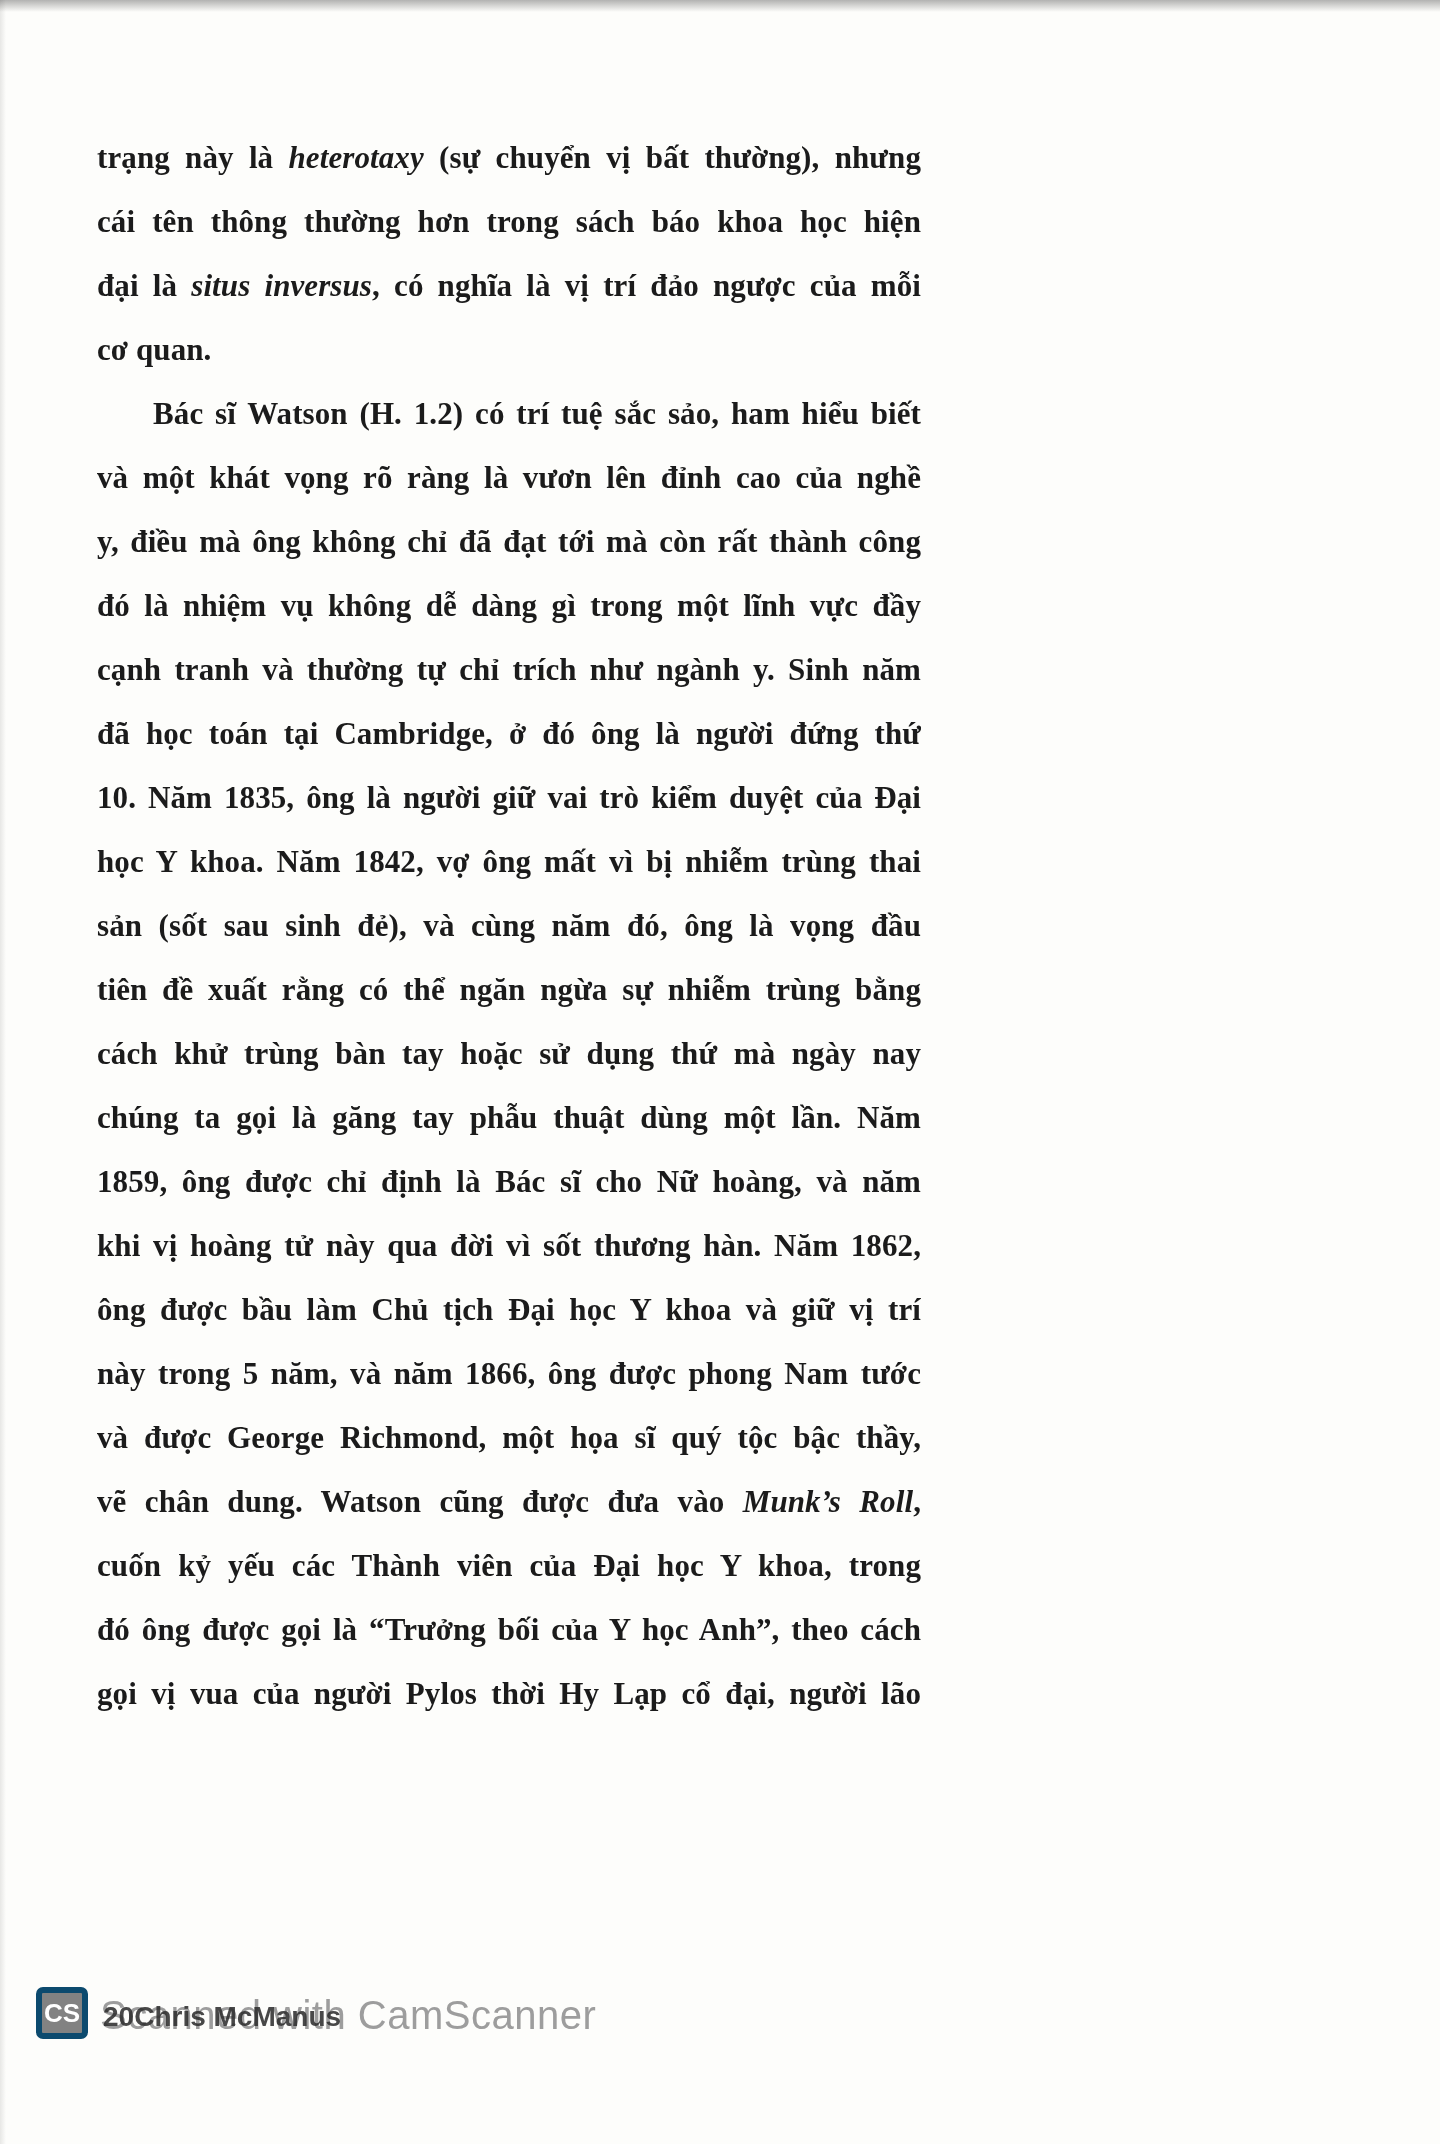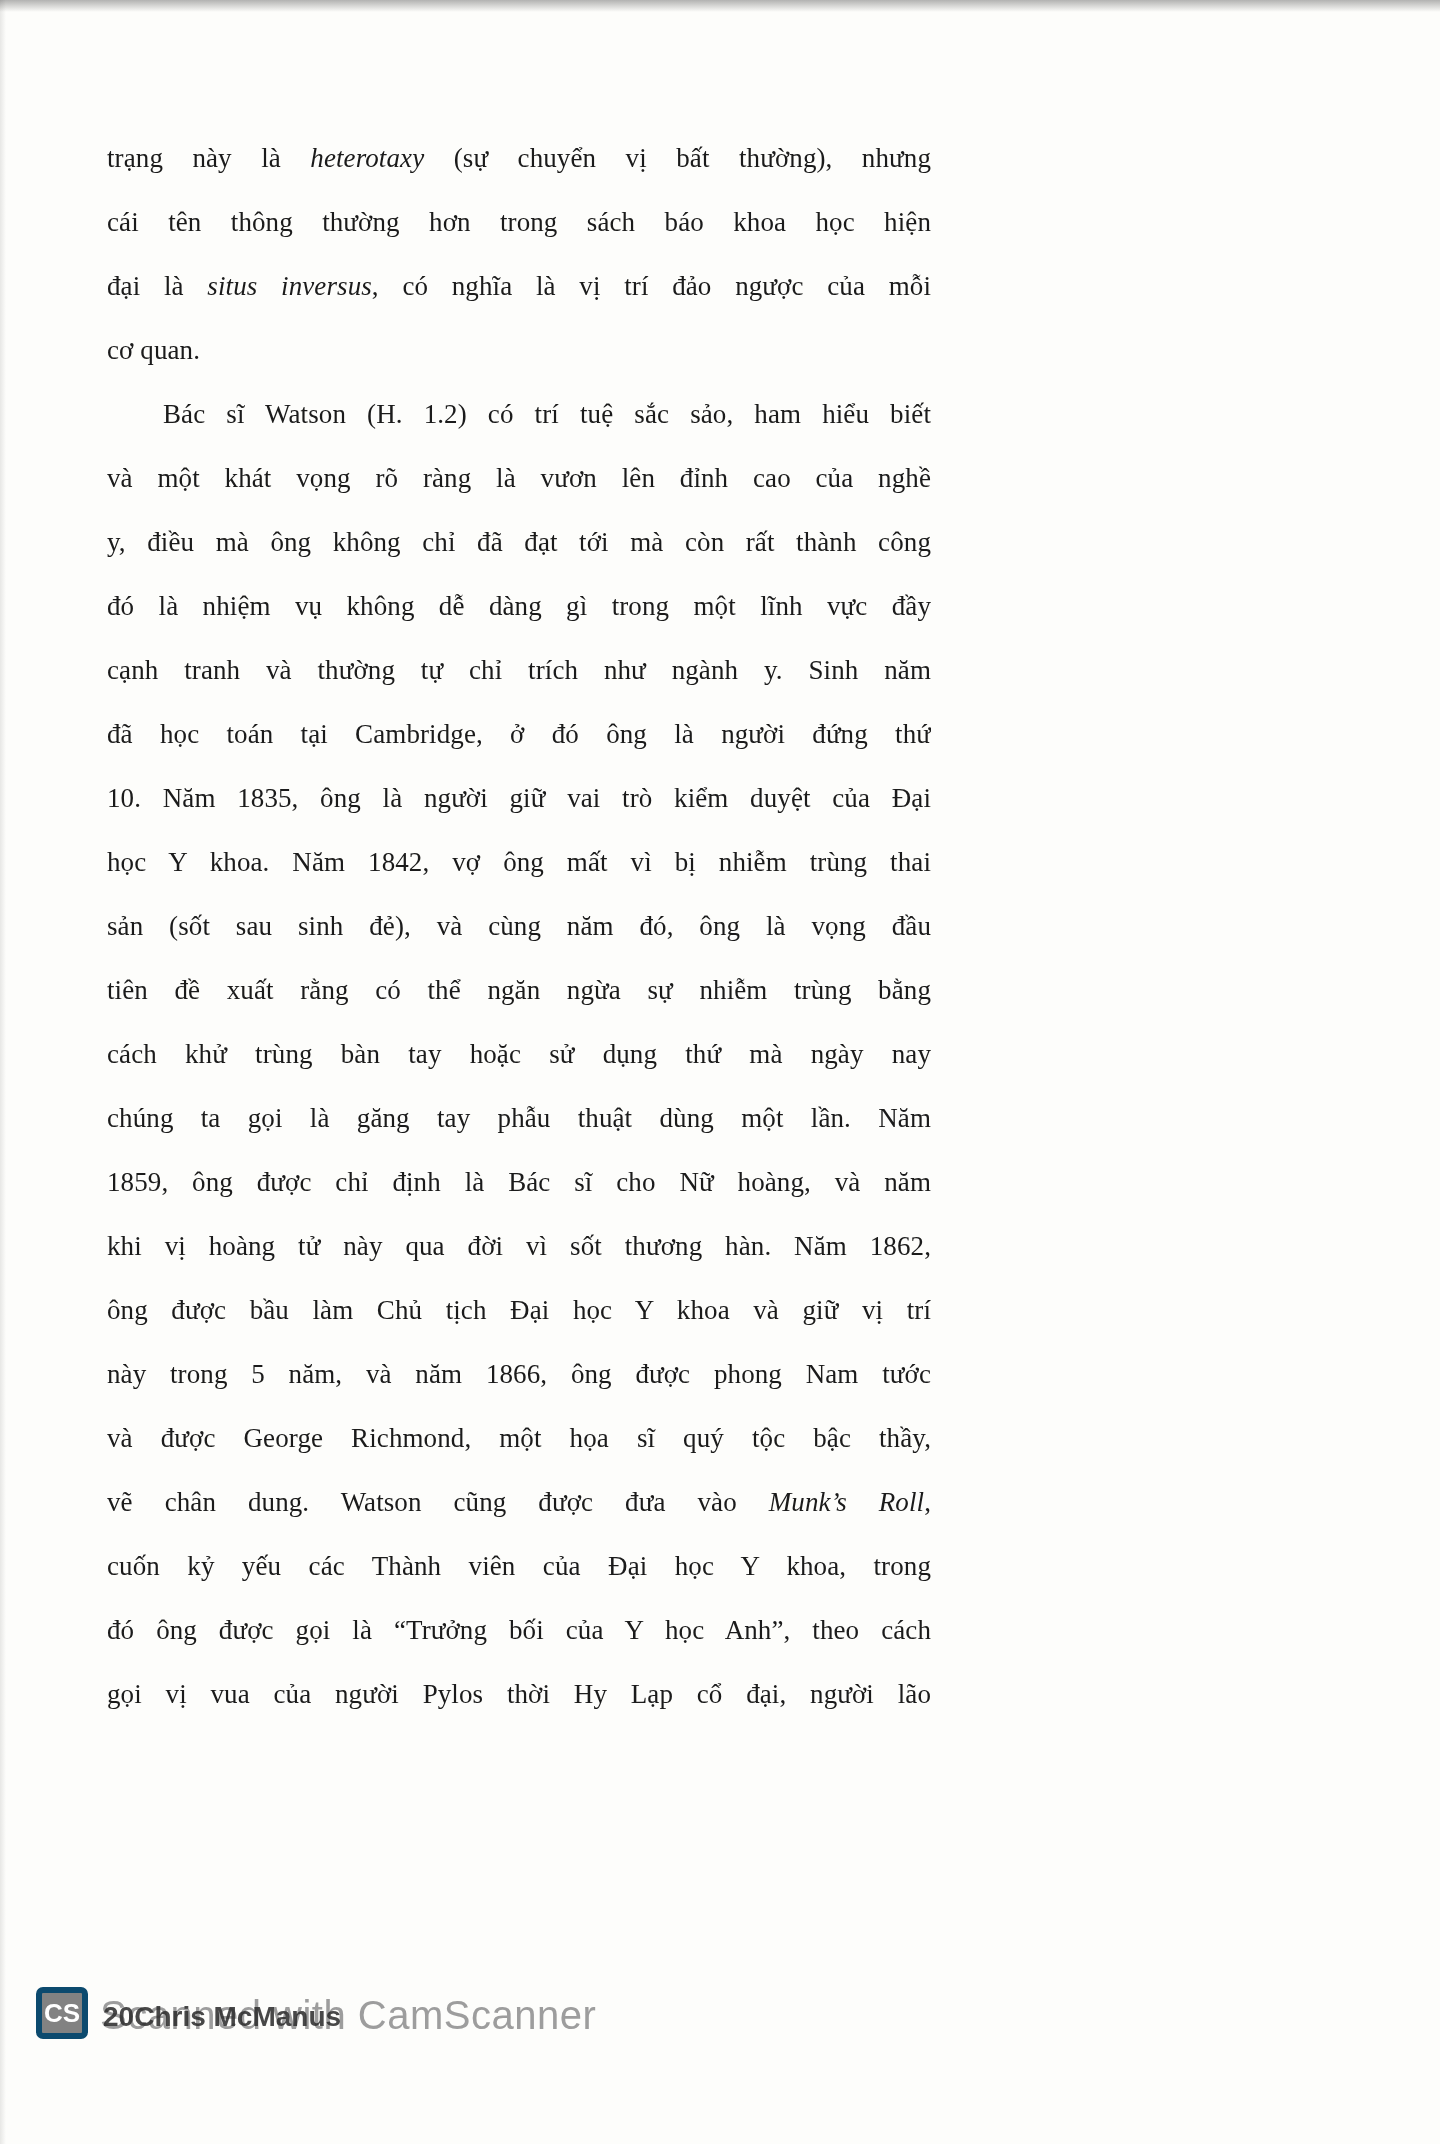--- a/index.html
+++ b/index.html
@@ -14,23 +14,23 @@
   .scan-edge-top {
     position: absolute; top: 0; left: 0; width: 1440px; height: 12px;
     background: linear-gradient(to bottom, rgba(40,40,40,0.35), rgba(40,40,40,0));
   }
   .scan-edge-left {
     position: absolute; top: 0; left: 0; width: 6px; height: 2144px;
     background: linear-gradient(to right, rgba(40,40,40,0.10), rgba(40,40,40,0));
   }
   .text-block {
     position: absolute;
-    left: 107px; top: 126px; width: 824px;
-    font-weight: 400;
-    font-size: 27px;
+    left: 97px; top: 126px; width: 824px;
+    font-weight: 700;
+    font-size: 31px;
     line-height: 64px;
     letter-spacing: 0.1px;
   }
   .para { display: block; }
   .line {
     display: block;
     height: 64px;
     white-space: nowrap;
     overflow: hidden;
     text-align: justify;

